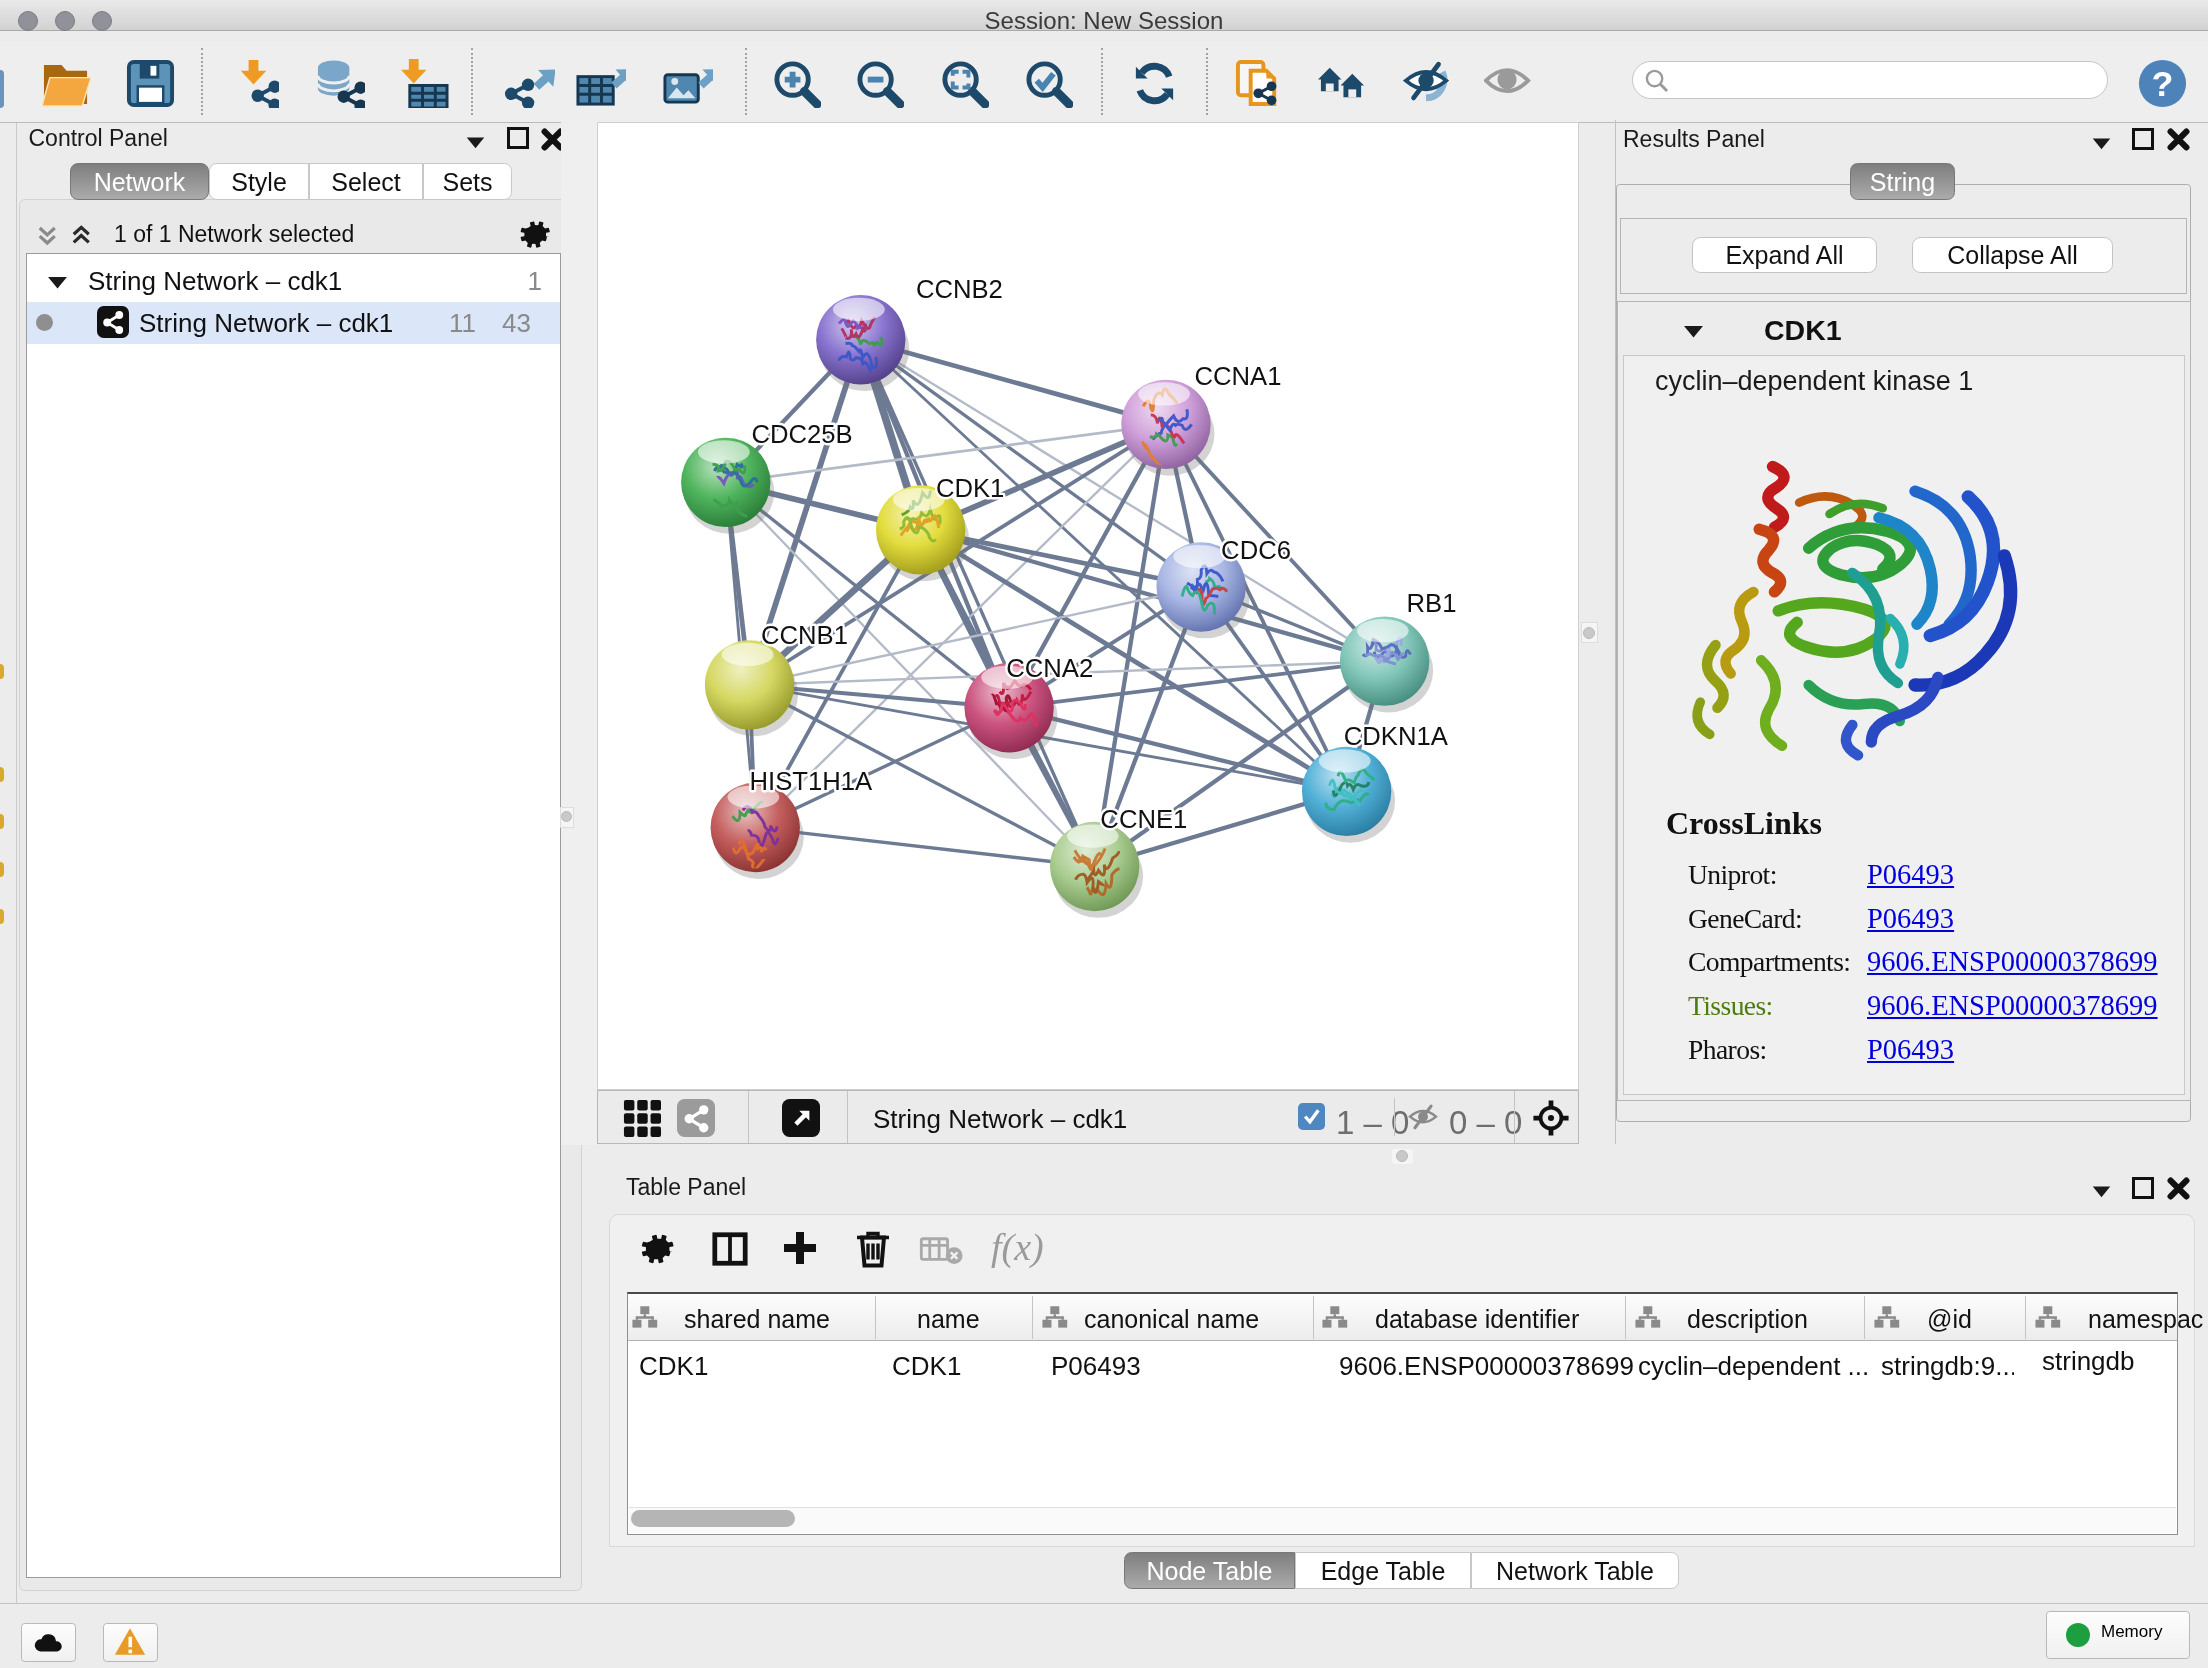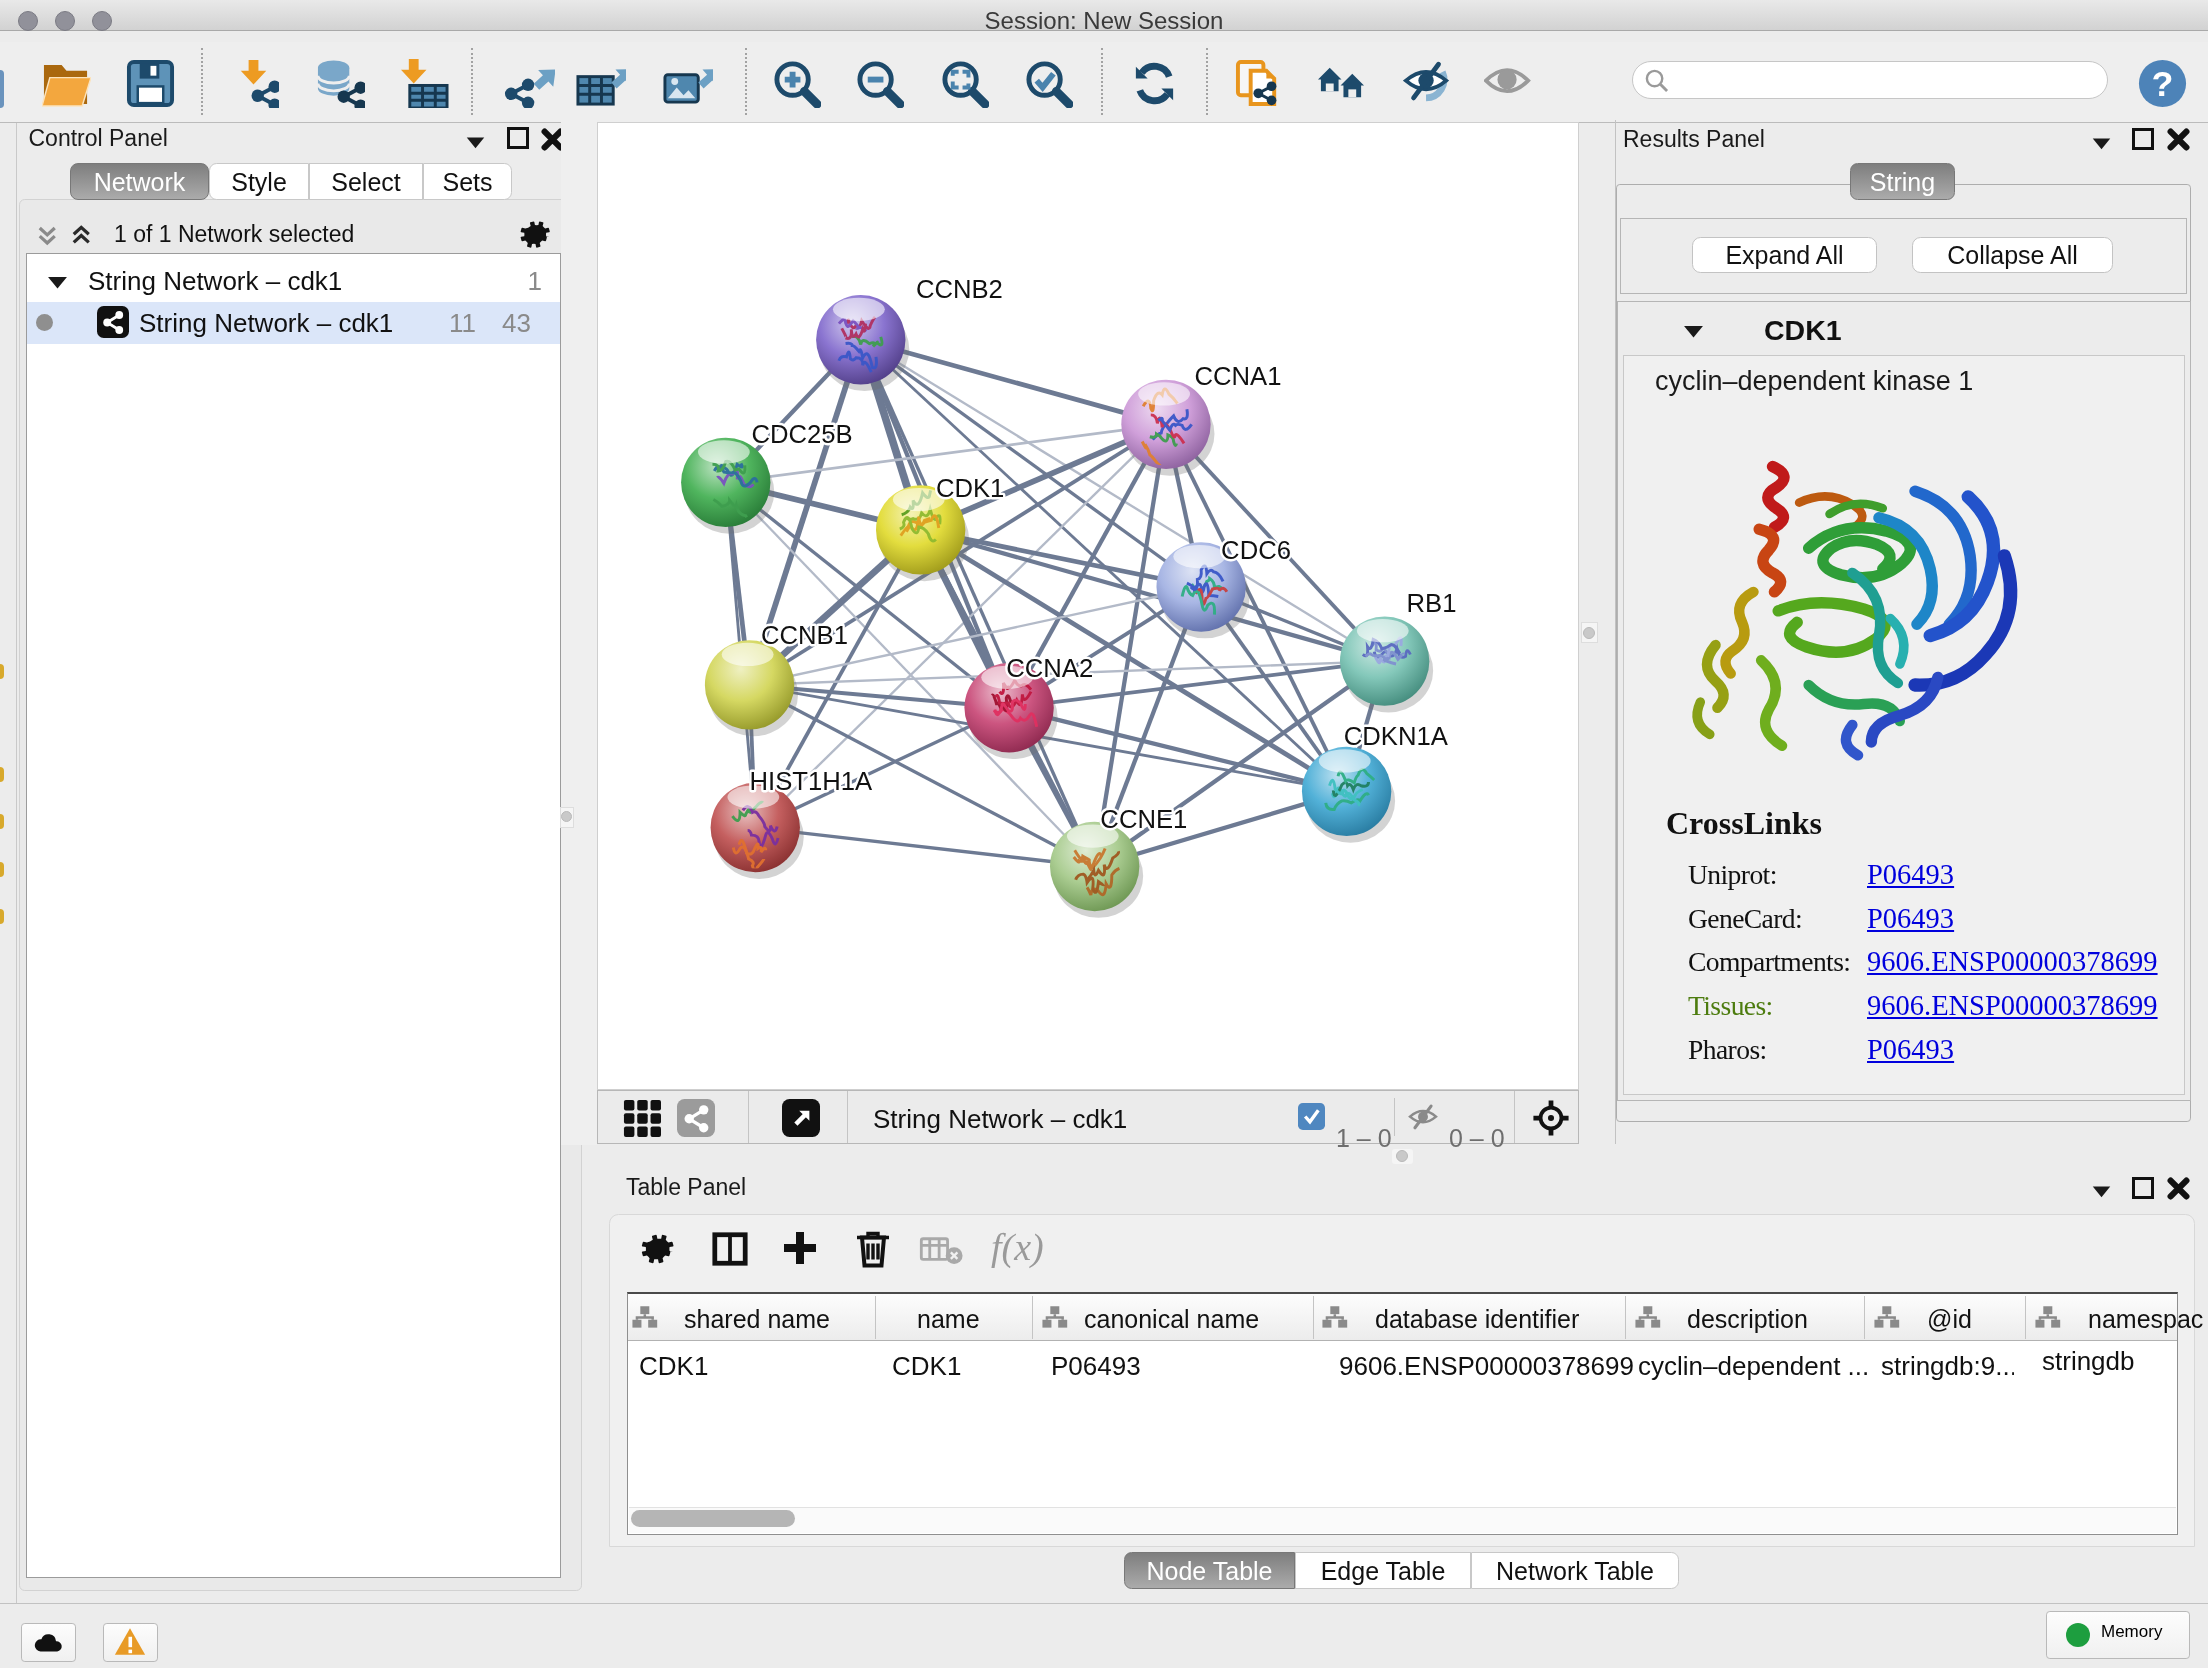--- a/index.html
+++ b/index.html
@@ -13,21 +13,21 @@
   line-height:41px; font-size:24px; font-weight:400; color:#3a3a3a; }
 .toolbar { position:absolute; left:0; top:42px; width:2208px; height:81px;
   background:#eeeeee; border-bottom:1px solid #bbbbbb; }
 .tsep { position:absolute; top:48px; height:67px; width:0; border-left:2.9px dotted #a2a2a2; }
 .ptitle { position:absolute; font-size:23px; color:#1a1a1a; }
 .tab { position:absolute; height:37px; line-height:37px; text-align:center; font-size:25px;
   background:#ffffff; border:1px solid #c8c8c8; color:#111; }
 .tabsel { background:linear-gradient(#7e7e7e,#ababab); color:#ffffff; border:1px solid #787878; }
 .gline { position:absolute; background:#c4c4c4; }
 .t27 { position:absolute; font-size:26px; color:#111; white-space:nowrap; }
-.t26g { position:absolute; font-size:25px; color:#6e6e6e; white-space:nowrap;margin-top:20px; }
+.t26g { position:absolute; font-size:33px; color:#6e6e6e; white-space:nowrap; }
 .serif { font-family:'Liberation Serif',serif; }
 </style></head><body>
 <div class="titlebar">
     <div class="tl" style="left:18px"></div>
     <div class="tl" style="left:55px"></div>
     <div class="tl" style="left:92px"></div>
     <div class="title">Session: New Session</div>
   </div>
 <div class="toolbar"></div>
 <svg class="abs" style="left:42px;top:59px" width="49" height="49" viewBox="0 0 50 50">

